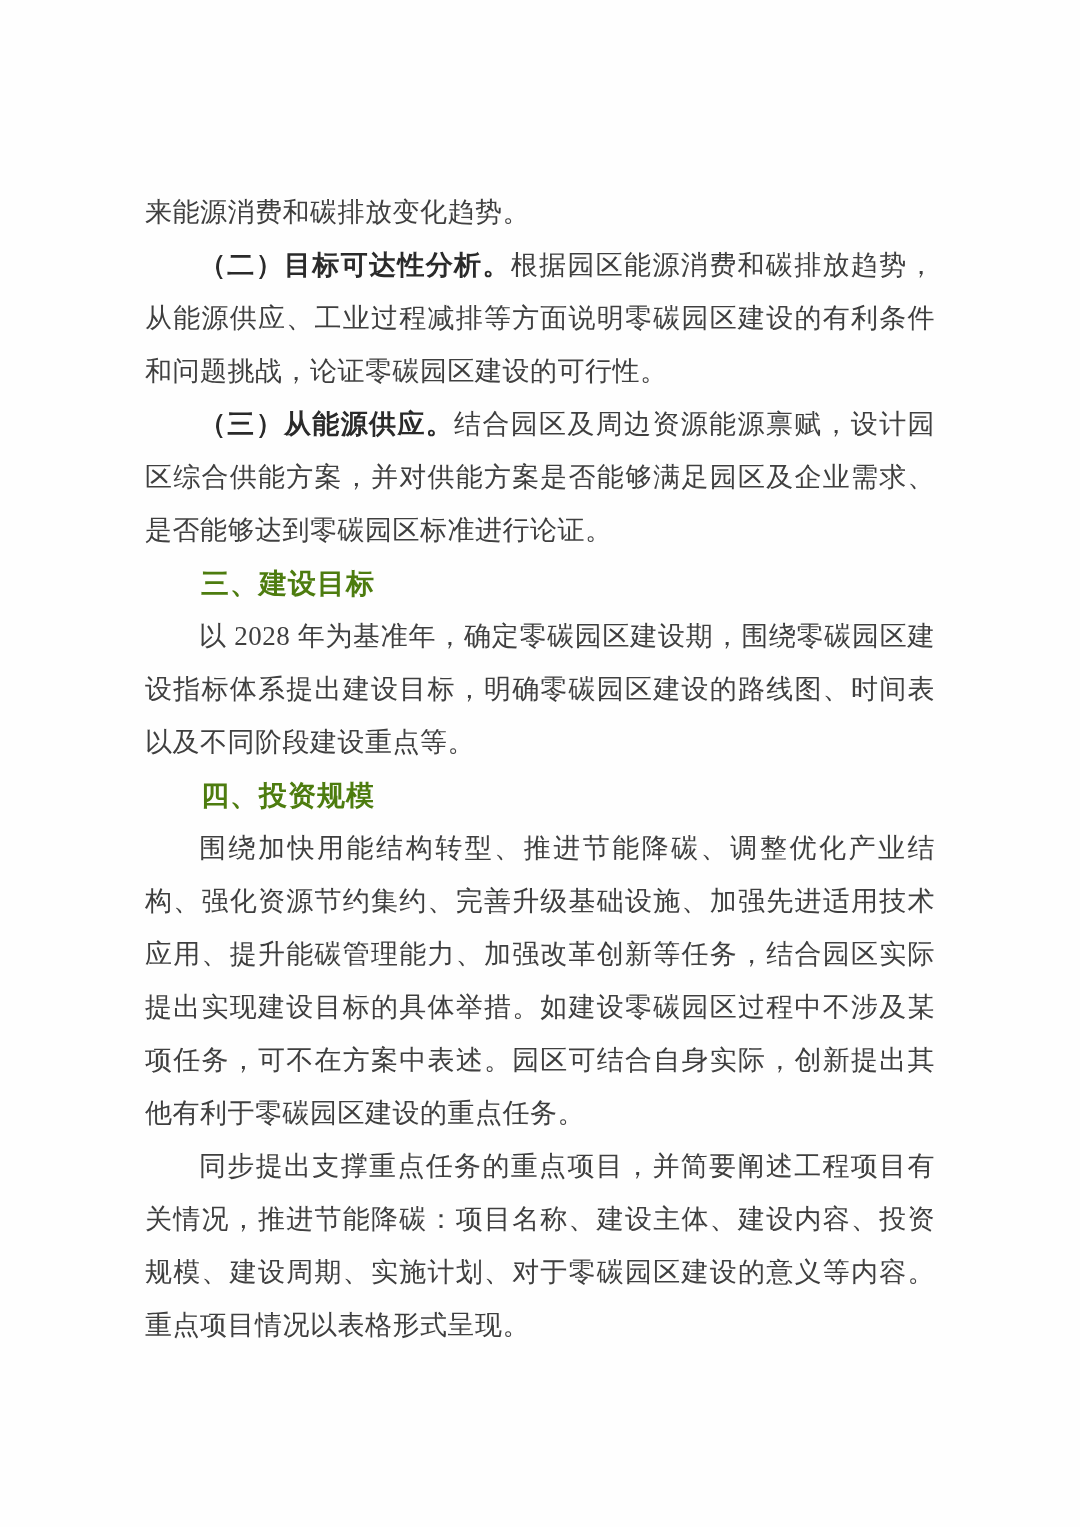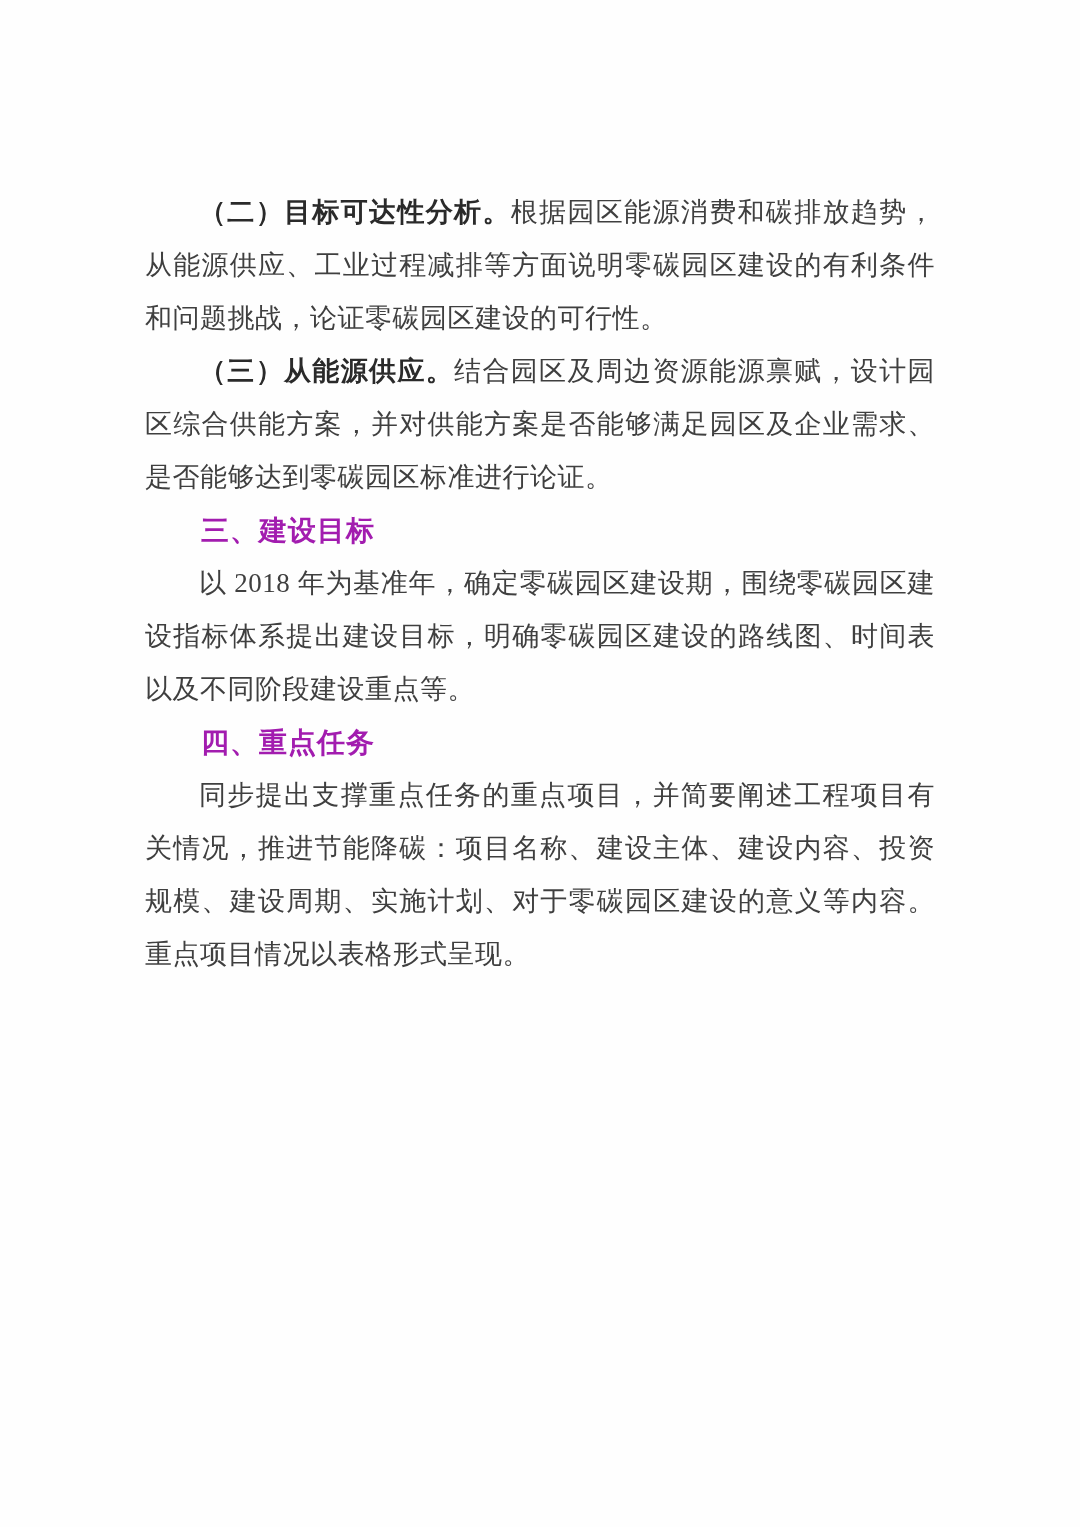--- a/index.html
+++ b/index.html
@@ -30,37 +30,39 @@
   }
   .lead-bold {
     font-weight: bold;
     color: #2a2a2a;
   }
   .section-heading {
     font-family: "Liberation Sans", "DejaVu Sans", sans-serif;
     font-size: 28px;
     font-weight: bold;
     line-height: 53px;
-    color: #a21caf;
+    color: #4d7c0f;
     text-indent: 2em;
     letter-spacing: 1px;
   }
 </style>
 </head>
 <body>
 
 <div class="page">
 
+  <p class="body-text no-indent">来能源消费和碳排放变化趋势。</p>
 
   <p class="body-text"><span class="lead-bold">（二）目标可达性分析。</span><span>根据园区能源消费和碳排放趋势，从能源供应、工业过程减排等方面说明零碳园区建设的有利条件和问题挑战，论证零碳园区建设的可行性。</span></p>
 
   <p class="body-text"><span class="lead-bold">（三）从能源供应。</span><span>结合园区及周边资源能源禀赋，设计园区综合供能方案，并对供能方案是否能够满足园区及企业需求、是否能够达到零碳园区标准进行论证。</span></p>
 
   <div class="section-heading">三、建设目标</div>
 
-  <p class="body-text">以 2018 年为基准年，确定零碳园区建设期，围绕零碳园区建设指标体系提出建设目标，明确零碳园区建设的路线图、时间表以及不同阶段建设重点等。</p>
+  <p class="body-text">以 2028 年为基准年，确定零碳园区建设期，围绕零碳园区建设指标体系提出建设目标，明确零碳园区建设的路线图、时间表以及不同阶段建设重点等。</p>
 
-  <div class="section-heading">四、重点任务</div>
+  <div class="section-heading">四、投资规模</div>
 
+  <p class="body-text">围绕加快用能结构转型、推进节能降碳、调整优化产业结构、强化资源节约集约、完善升级基础设施、加强先进适用技术应用、提升能碳管理能力、加强改革创新等任务，结合园区实际提出实现建设目标的具体举措。如建设零碳园区过程中不涉及某项任务，可不在方案中表述。园区可结合自身实际，创新提出其他有利于零碳园区建设的重点任务。</p>
 
   <p class="body-text">同步提出支撑重点任务的重点项目，并简要阐述工程项目有关情况，推进节能降碳：项目名称、建设主体、建设内容、投资规模、建设周期、实施计划、对于零碳园区建设的意义等内容。重点项目情况以表格形式呈现。</p>
 
 </div>
 
 </body></html>

